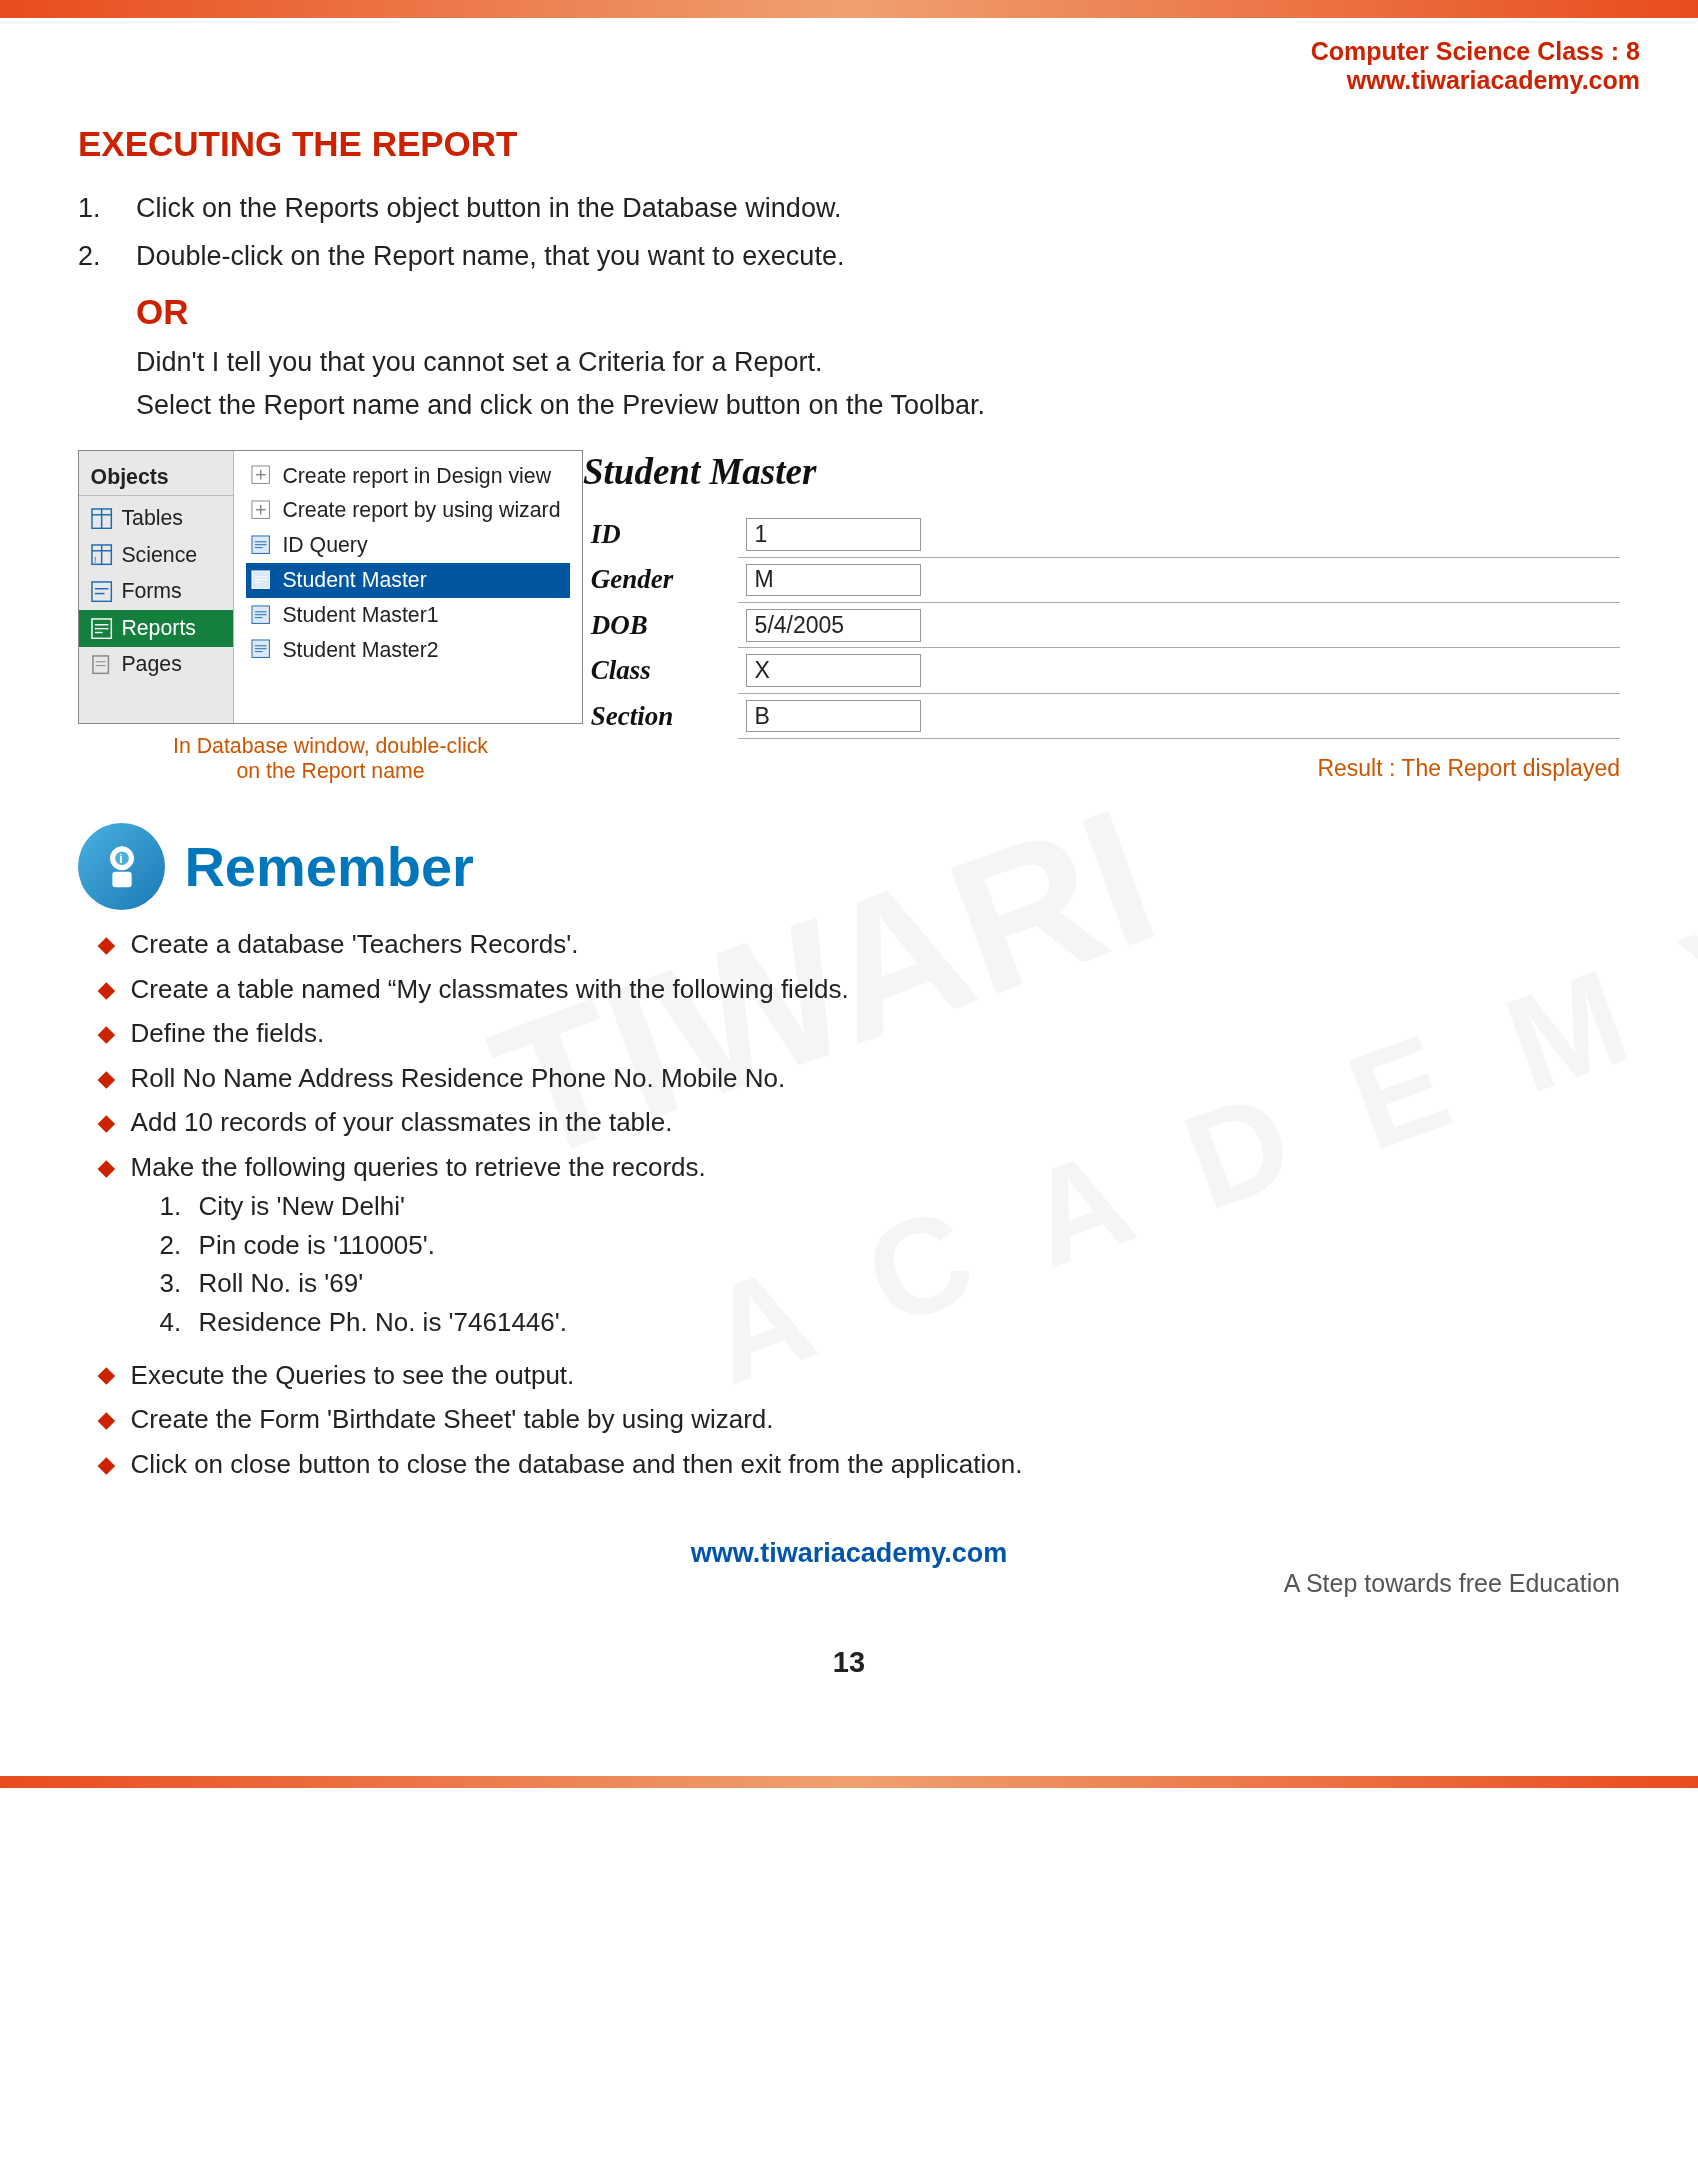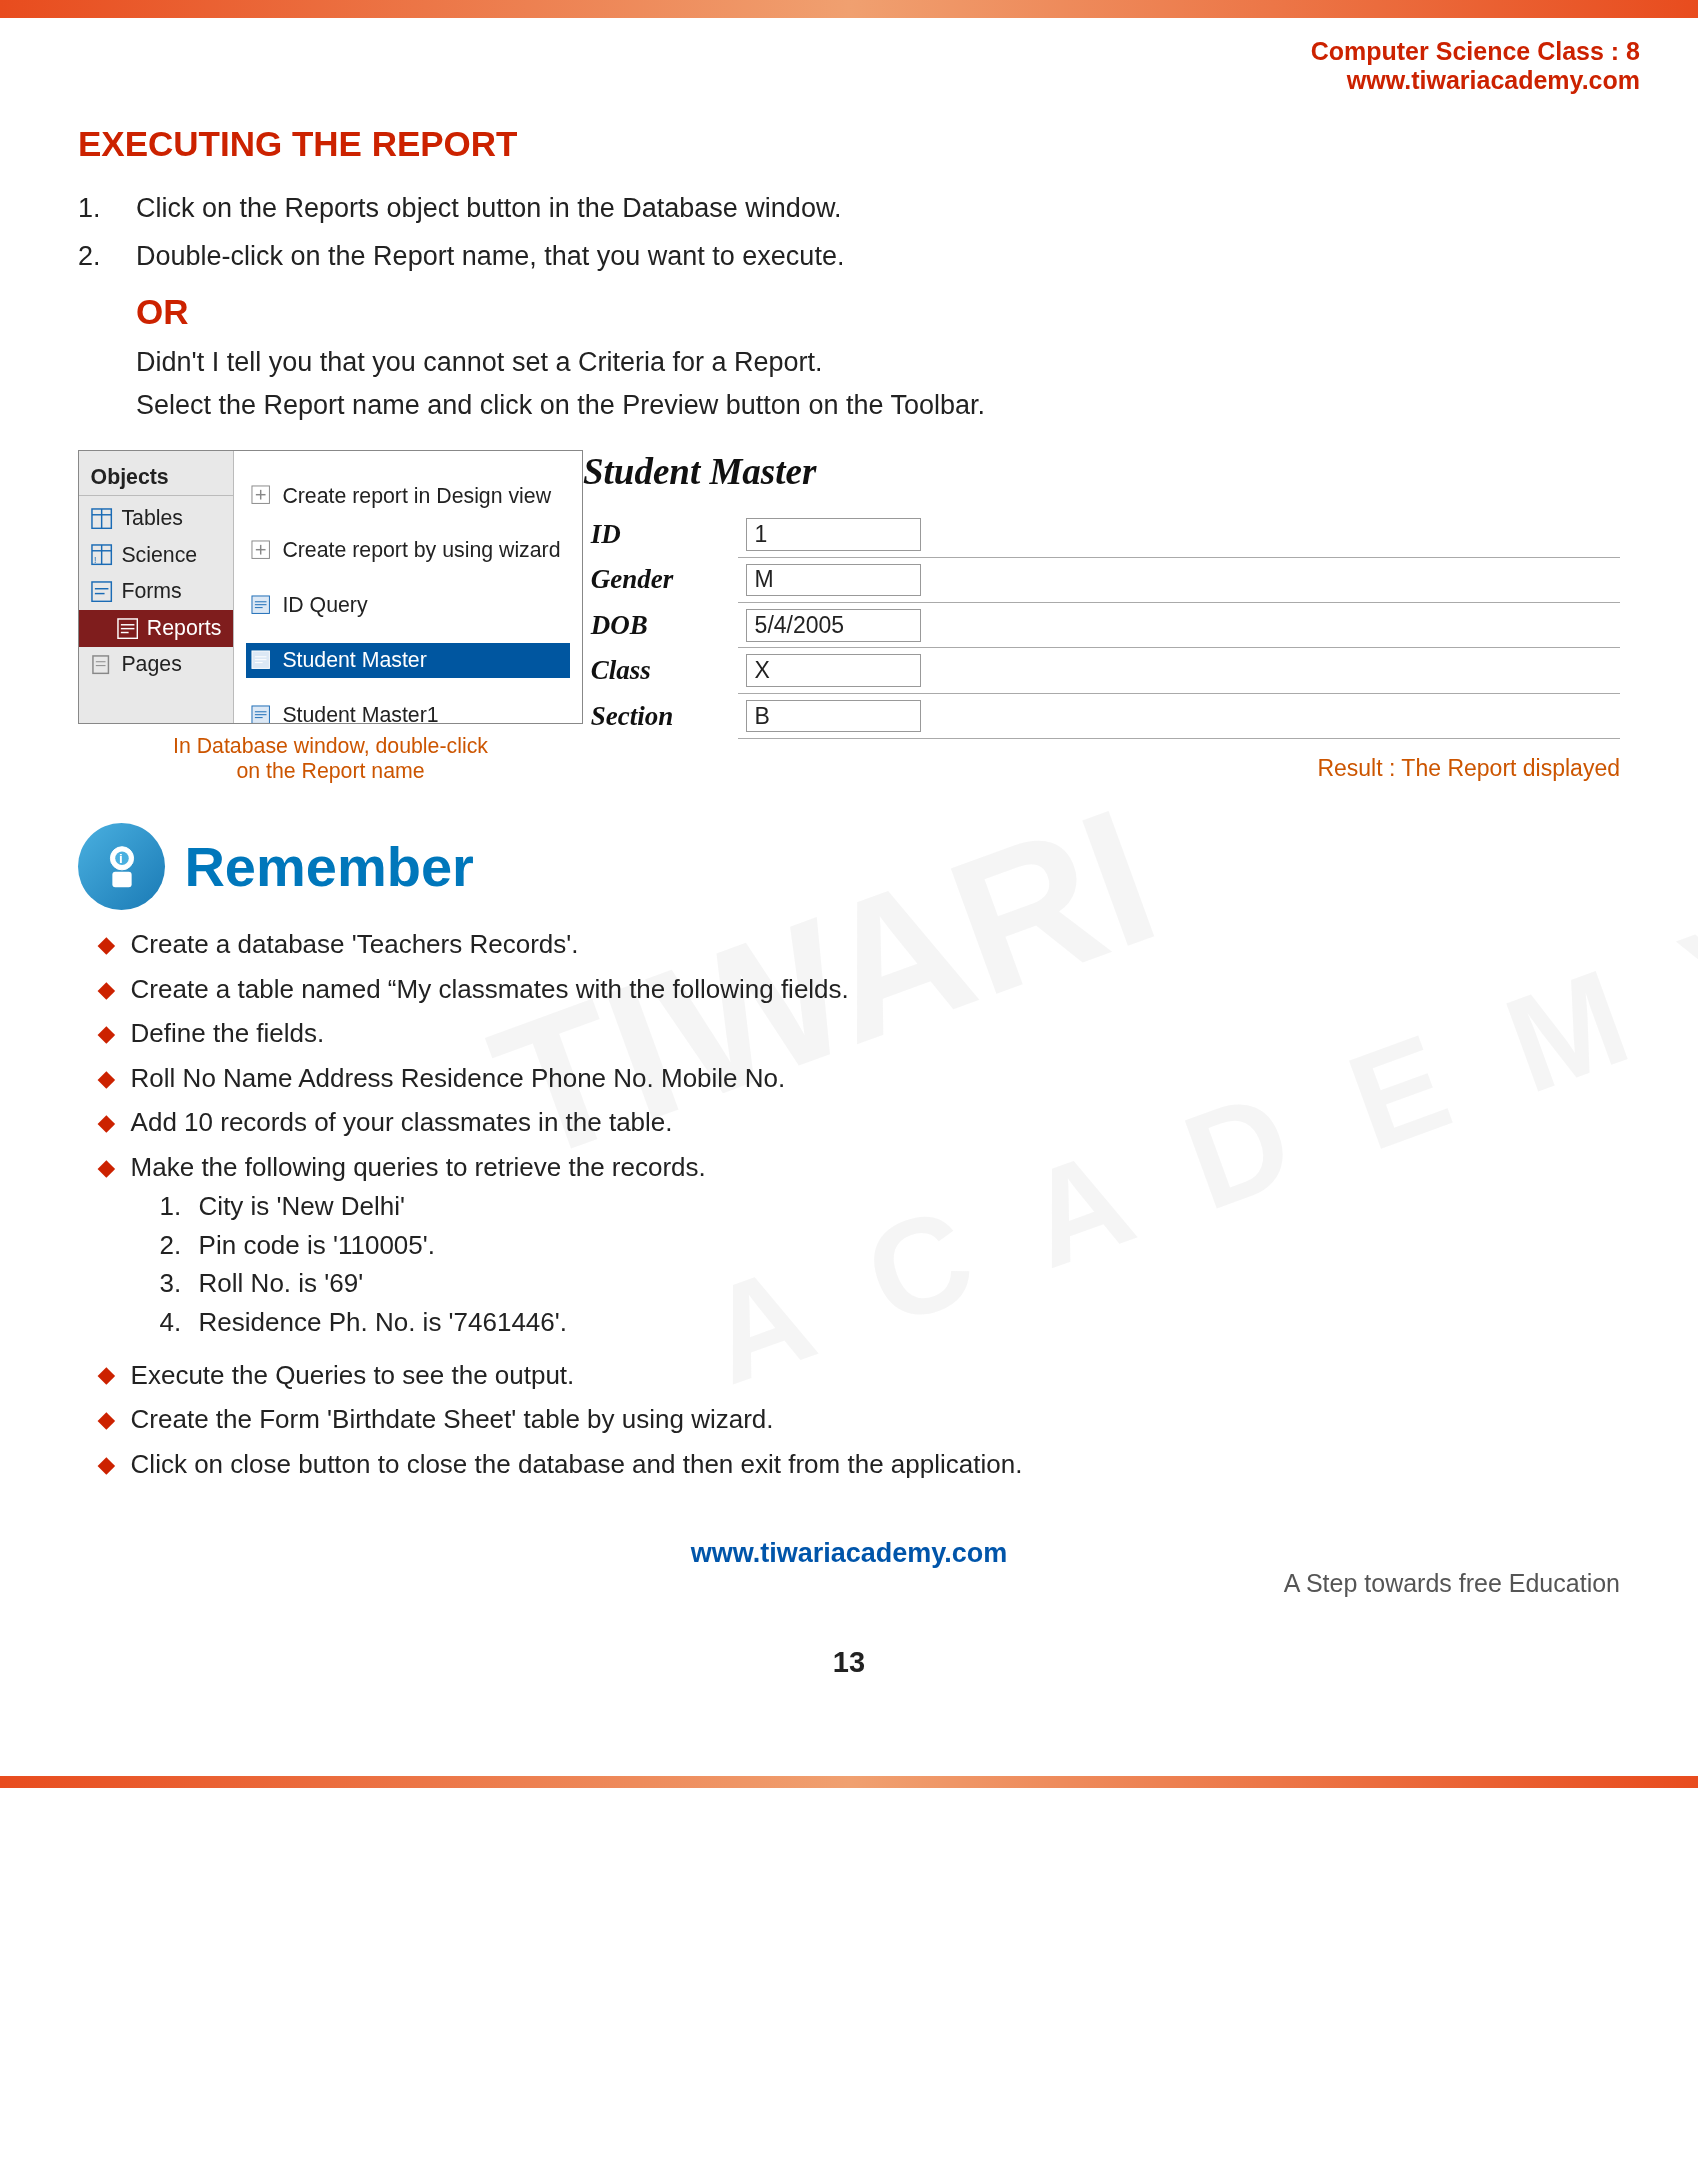--- a/index.html
+++ b/index.html
@@ -149,23 +149,22 @@
     }
     .db-sidebar-item {
       display: flex;
       align-items: center;
       gap: 7.8px;
       padding: 5.8px 11.6px;
       font-size: 21.3px;
       cursor: pointer;
     }
     .db-sidebar-item.selected {
-      background: #7f1d1d;
+      background: #15803d;
       color: white;
-      justify-content: flex-end;
     }
     .db-sidebar-item .icon {
       width: 23px;
       height: 23px;
       display: flex;
       align-items: center;
       justify-content: center;
     }
 
     .db-content {
@@ -174,21 +173,20 @@
       background: white;
       overflow: hidden;
     }
     .db-content-item {
       display: flex;
       align-items: center;
       gap: 9.7px;
       padding: 4.9px 5.8px;
       font-size: 21.3px;
       cursor: pointer;
-      margin-top: 20px;
     }
     .db-content-item.highlighted {
       background: #0056a0;
       color: white;
     }
     .db-content-icon {
       width: 21.3px;
       height: 21.3px;
     }
     .create-icon {

